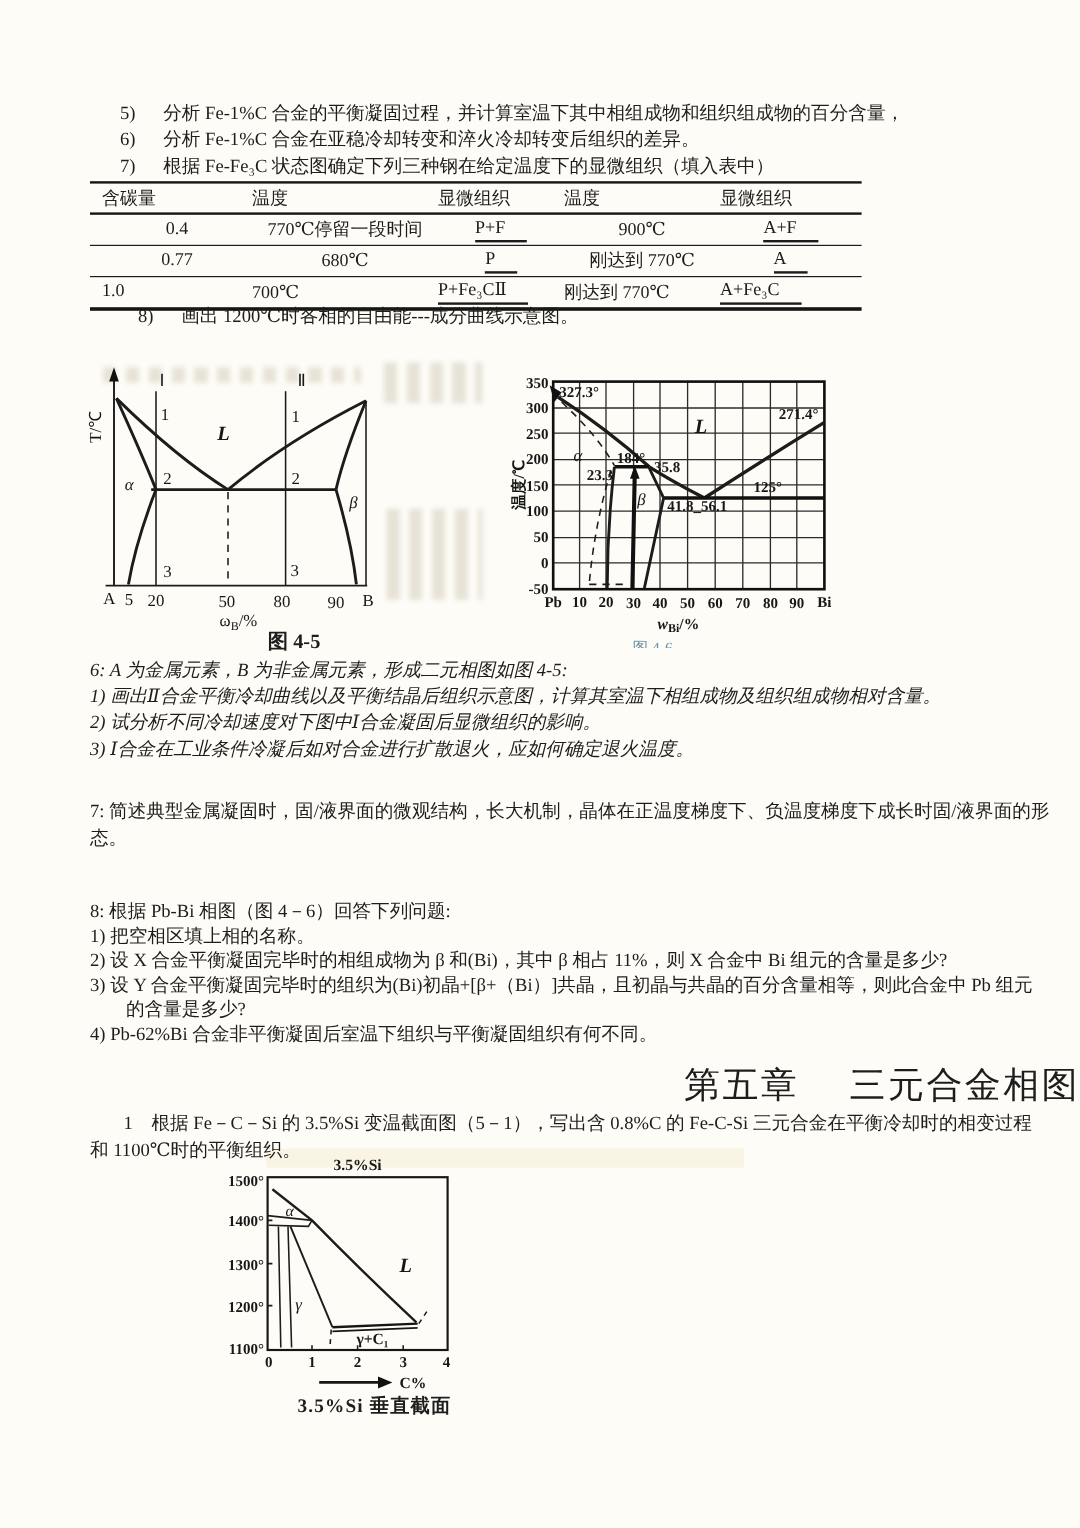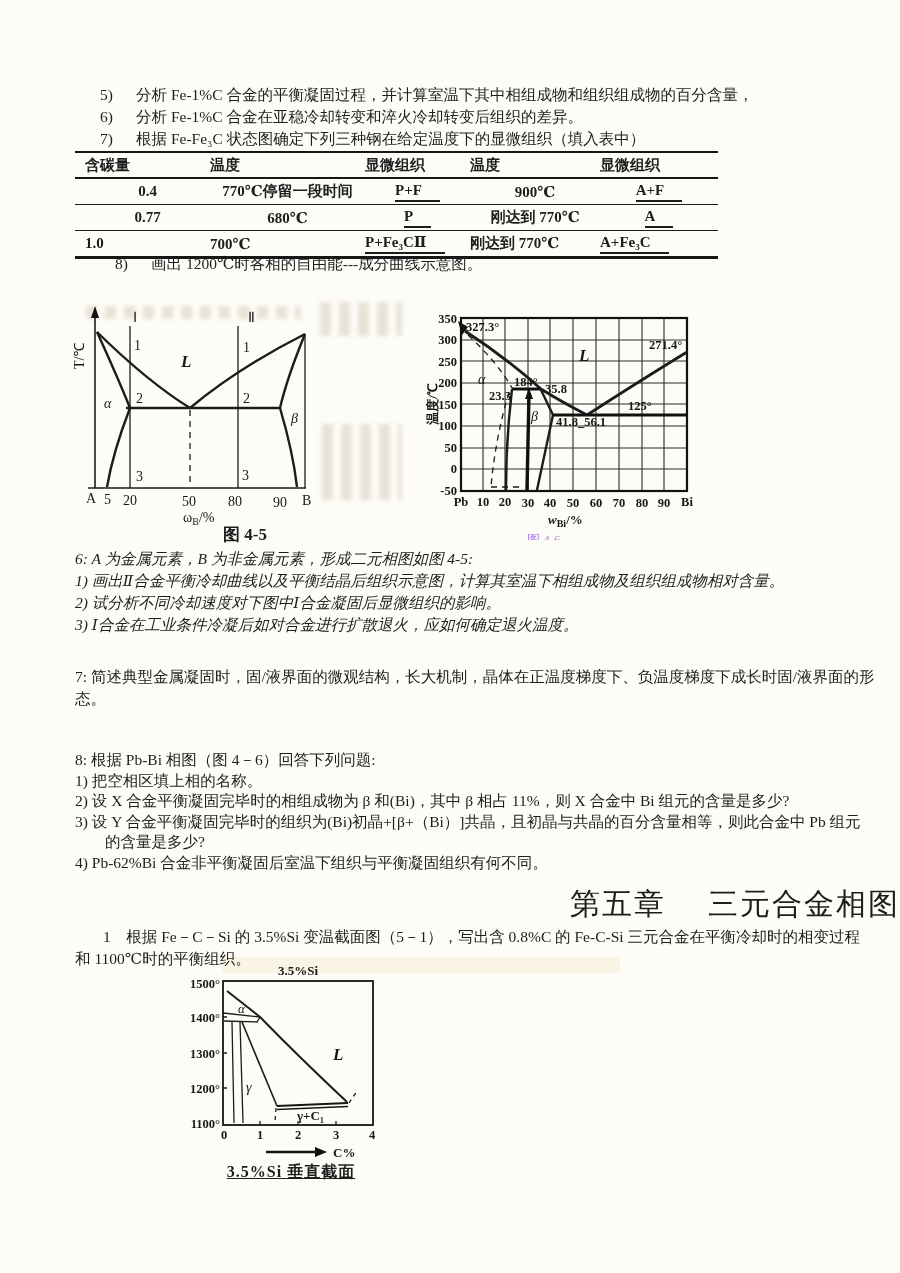--- a/index.html
+++ b/index.html
@@ -4,36 +4,36 @@
 <style>
   html,body{margin:0;padding:0;background:#fdfcf7;}
   .page{position:relative;width:900px;height:1273px;background:#fdfcf7;
         font-family:"Liberation Serif","DejaVu Serif",serif;color:#1d1d1d;overflow:hidden;}
   .abs{position:absolute;}
   .txt{font-size:15.5px;line-height:22px;}
   .nowrap{white-space:nowrap;}
   .num-item{display:flex;}
   .num-item .num{flex:none;width:36px;}
   
-  .tbl{font-size:15px;border-top:2px solid #161616;border-bottom:3px solid #161616;font-weight:bold;}
+  .tbl{font-size:15px;border-top:2px solid #161616;border-bottom:3px solid #161616;}
   .trow{display:grid;grid-template-columns:135px 155px 105px 130px 118px;align-items:center;height:25px;}
   .trow.head{height:24px;border-bottom:2px solid #161616;}
   .trow.mid{border-bottom:1.5px solid #1c1c1c;text-align:center;}
   .c1{padding-left:10px;}
   .ans{display:inline-block;border-bottom:2px solid #1c1c1c;padding:0 18px 1px 0;line-height:18px;}
   
   .hang{padding-left:30px;text-indent:-30px;}
   .q8line{font-size:15.5px;line-height:20.5px;}
   .chapter{font-size:30px;letter-spacing:2px;text-align:center;width:100%;left:0;}
   .chapter .gap{display:inline-block;width:42px;}
   .indent1{text-indent:28px;}
   
   .figcap{font-size:17px;text-align:center;font-weight:bold;}
   .figcap-sm{font-size:16px;text-align:center;letter-spacing:1px;font-weight:bold;}
-  .remnant{font-size:13px;color:#6d28d9;height:9px;overflow:hidden;filter:blur(0.4px);opacity:.6;}
+  .remnant{font-size:13px;color:#0c4a6e;height:9px;overflow:hidden;filter:blur(0.4px);opacity:.6;}
   
   .smudge{position:absolute;filter:blur(2px);opacity:.32;
           background:repeating-linear-gradient(90deg,#b9ad92 0 11px,transparent 11px 19px);}
   .tint{position:absolute;background:#f5ecd6;opacity:.55;}
   
   svg{position:absolute;left:0;top:0;}
   .ax{stroke:#1c1c1c;stroke-width:1.6;fill:none;}
   .thin{stroke:#1c1c1c;stroke-width:1.3;fill:none;}
   .cv{stroke:#1c1c1c;stroke-width:2.4;fill:none;}
   .cv3{stroke:#111;stroke-width:3;fill:none;}
@@ -233,21 +233,21 @@
       <text class="t12b" text-anchor="middle" x="336" y="1139">3</text>
       <text class="t12b" text-anchor="middle" x="372" y="1139">4</text>
       <path d="M266,1152 H316" stroke="#161616" stroke-width="2.4"></path>
       <polygon class="arrow" points="315,1147 327,1152 315,1157"></polygon>
       <text class="t13b" x="333" y="1157">C%</text>
     </g>
   </svg>
 
   <div class="abs figcap" style="left:200px;top:523px;width:90px;">图 4-5</div>
   <div class="abs remnant" style="left:527px;top:531px;width:60px;">图 4-6</div>
-  <div class="abs figcap-sm" style="left:216px;top:1162px;width:150px;text-decoration:underline;">3.5%Si 垂直截面</div>
+  <div class="abs figcap-sm" style="left:237px;top:1162px;width:150px;">3.5%Si 垂直截面</div>
 
   <div class="abs txt" style="left:75px;top:548px;width:815px;font-style:italic;">
     <div class="nowrap">6: A 为金属元素，B 为非金属元素，形成二元相图如图 4-5:</div>
     <div class="nowrap">1) 画出Ⅱ合金平衡冷却曲线以及平衡结晶后组织示意图，计算其室温下相组成物及组织组成物相对含量。</div>
     <div class="nowrap">2) 试分析不同冷却速度对下图中Ⅰ合金凝固后显微组织的影响。</div>
     <div class="nowrap">3) Ⅰ合金在工业条件冷凝后如对合金进行扩散退火，应如何确定退火温度。</div>
   </div>
 
   <div class="abs txt" style="left:75px;top:666px;width:800px;">7: 简述典型金属凝固时，固/液界面的微观结构，长大机制，晶体在正温度梯度下、负温度梯度下成长时固/液界面的形态。</div>
 

